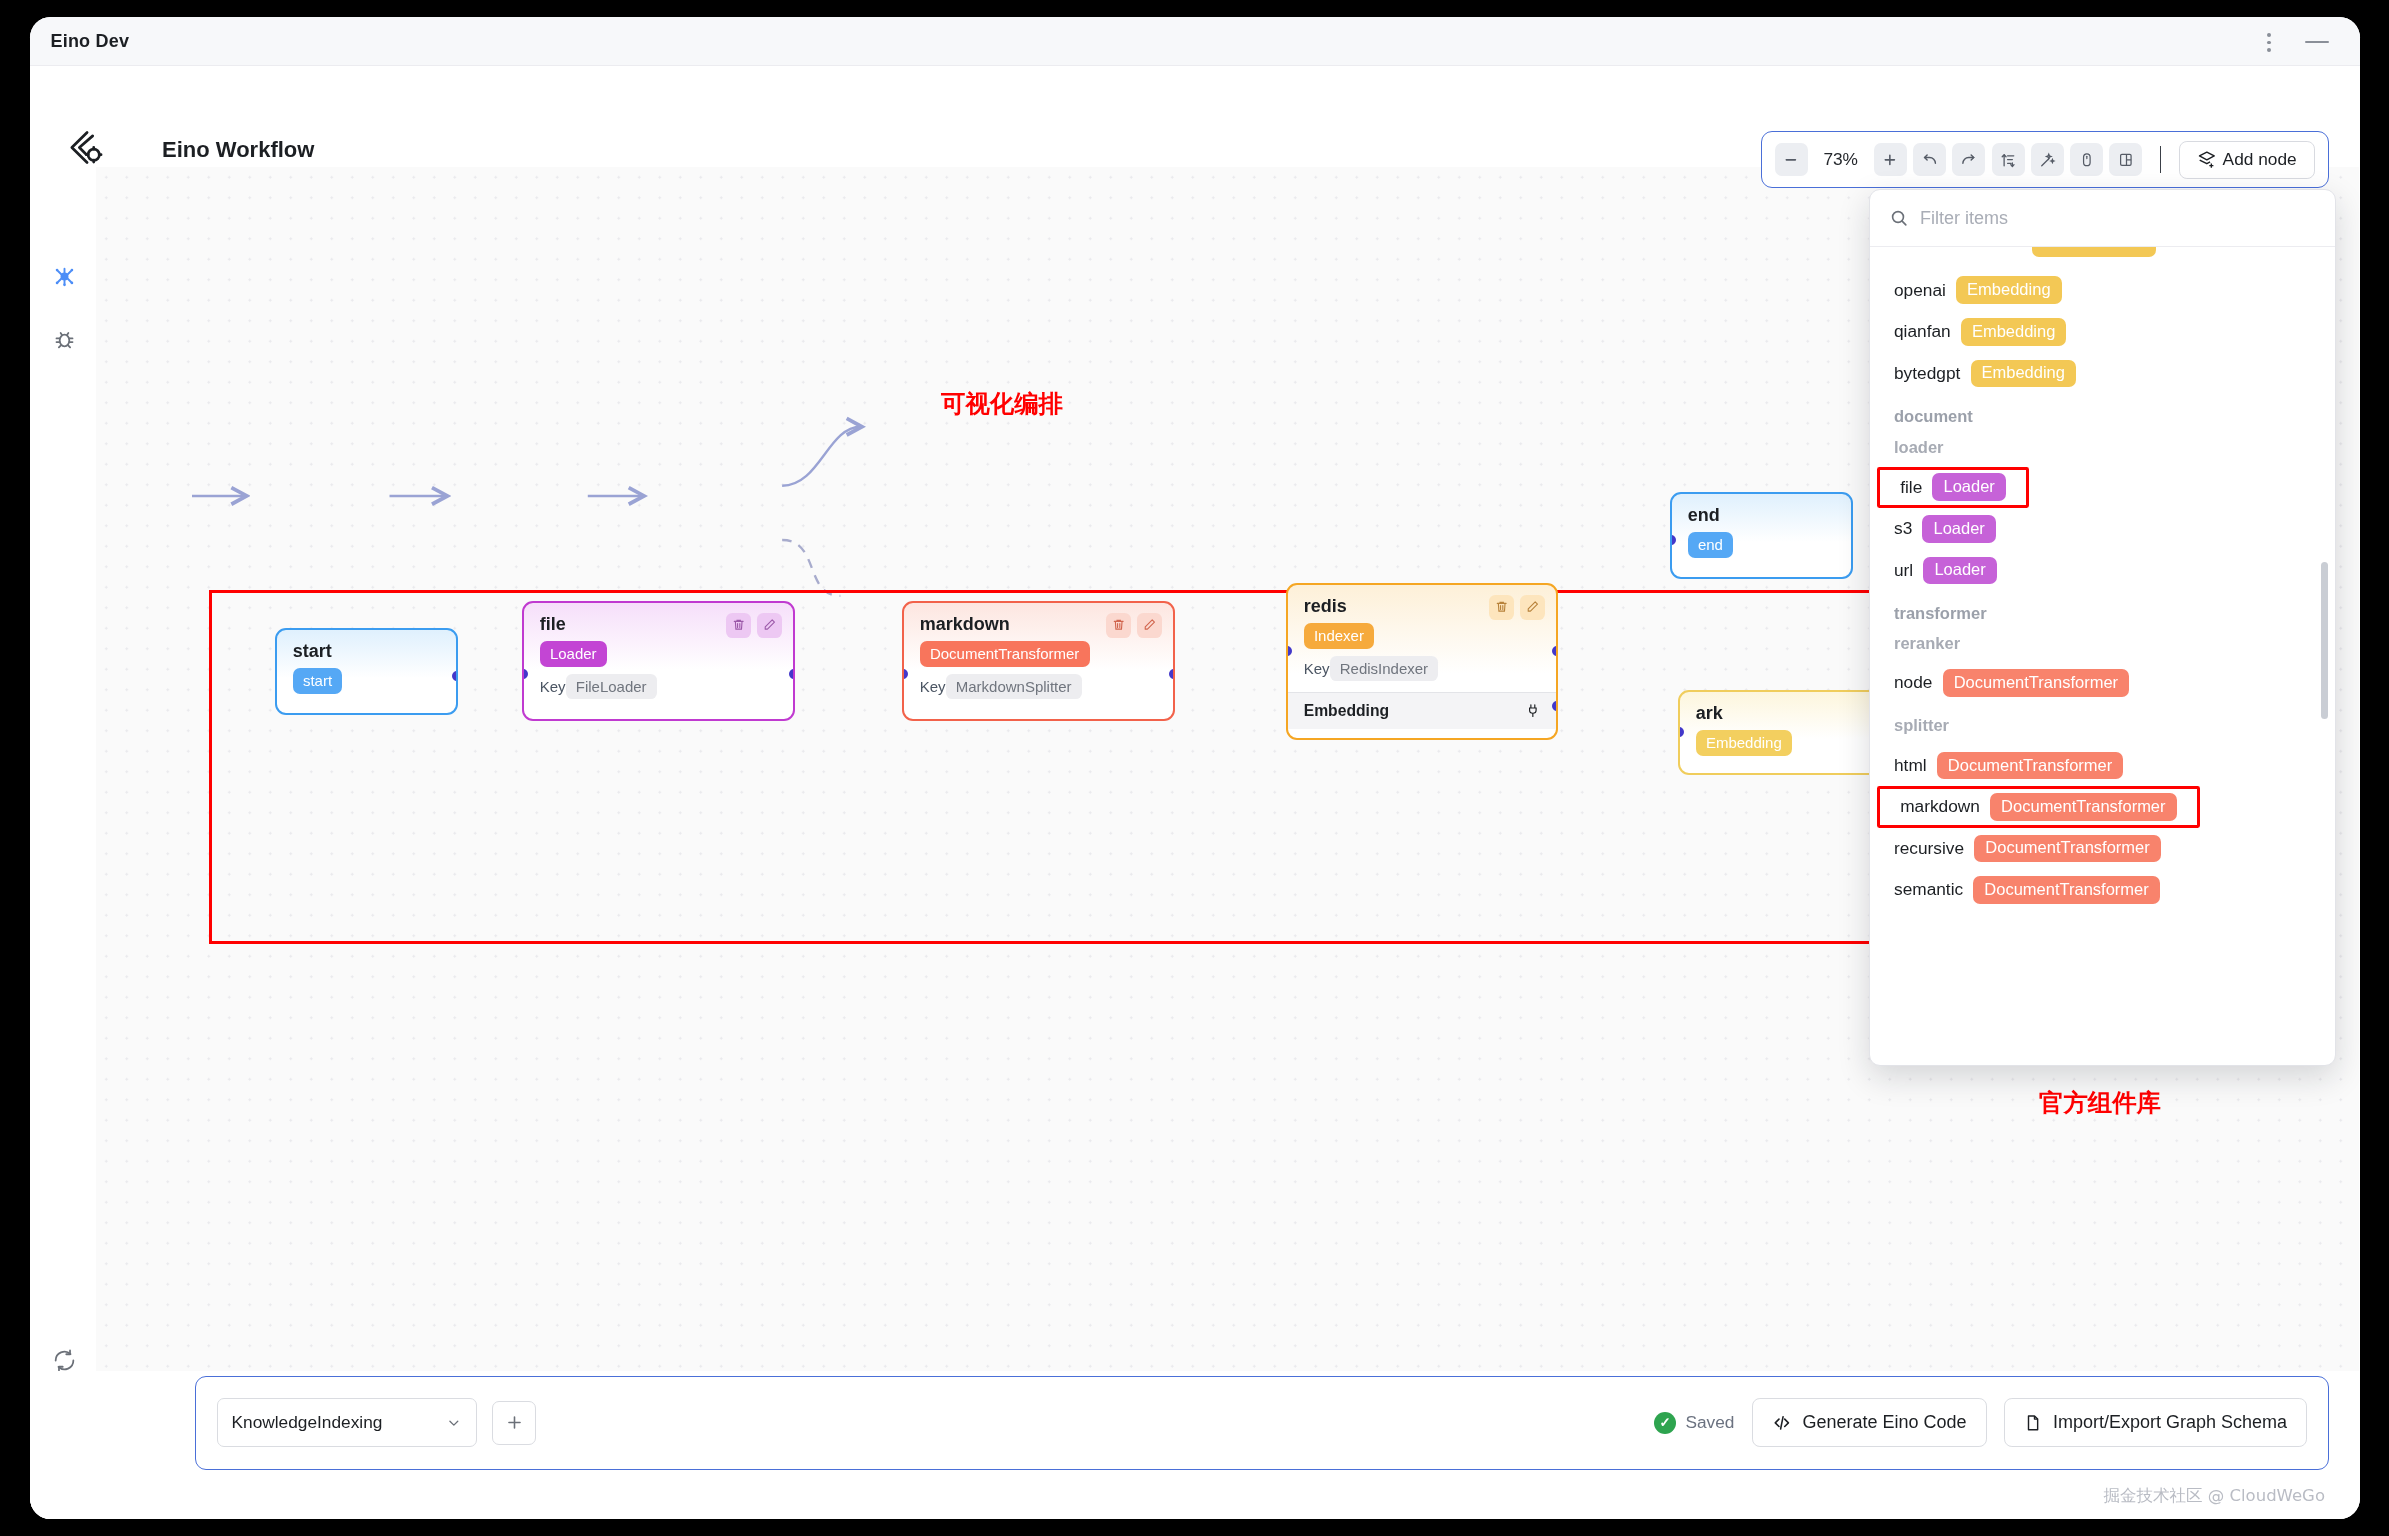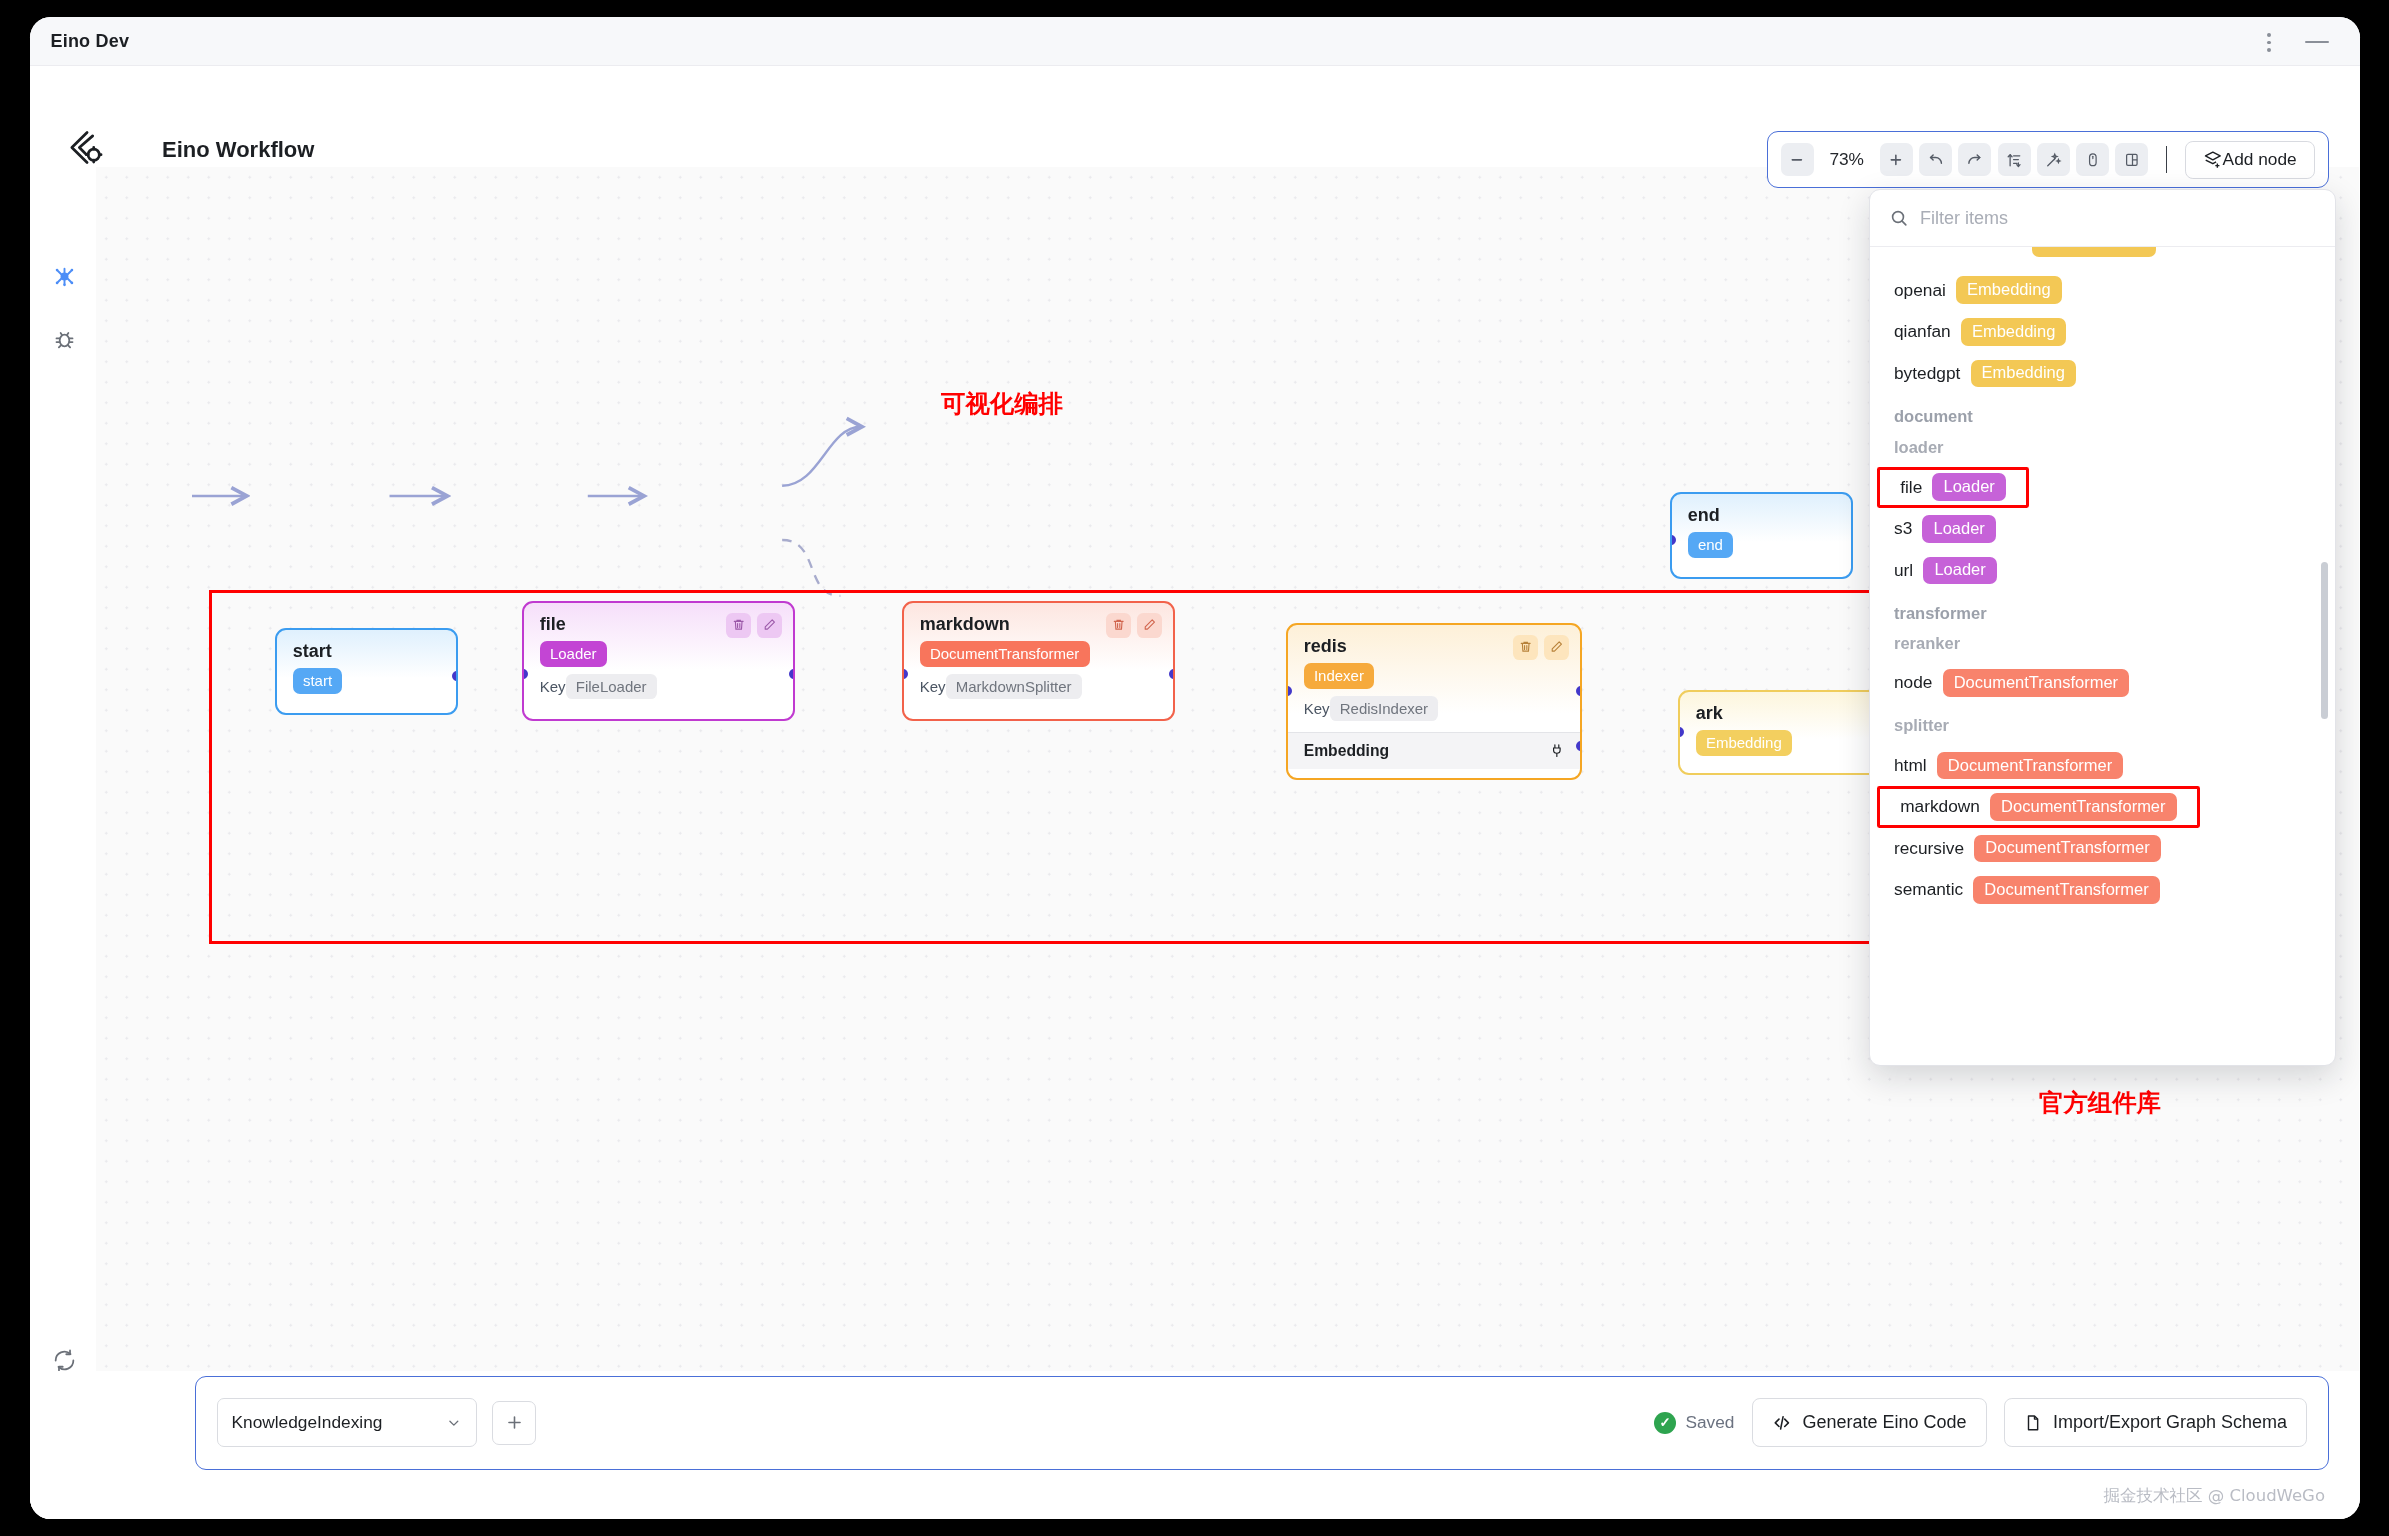--- a/index.html
+++ b/index.html
@@ -196,21 +196,21 @@
   }
   .tb-btn {
     width: 33px; height: 33px; border-radius: 7px;
     background: #eceef2;
     display: flex; align-items: center; justify-content: center;
     cursor: pointer; color: #555b66;
   }
   .tb-zoom { font-size: 17.3px; color: #24272c; padding: 0 9.4px; cursor: pointer; }
   .tb-sep { width: 1.6px; height: 27px; background: #3a3f47; margin: 0 11px; }
   .tb-add {
-    display: flex; align-items: center; gap: 0;
+    display: flex; align-items: center; gap: 6px;
     height: 38px; padding: 0 17.3px;
     border: 1.2px solid #d8dae0; border-radius: 7.9px;
     background: #fff; font-size: 17.3px; color: #1c1f23;
     cursor: pointer;
   }
 
   
   .panel {
     position: absolute; right: 23.6px; top: 172px;
     width: 467px; height: 877px;
@@ -456,21 +456,21 @@
         <span>
           <svg width="13.4" height="13.4" viewBox="0 0 24 24" fill="none" stroke="#d1654e" stroke-width="2" stroke-linecap="round" stroke-linejoin="round">
               <path d="M16.5 3.5 20.5 7.5 8 20H4v-4z"></path>
             </svg>
         </span>
       </div>
       <div class="port" style="left:-6.3px; top:66px;"></div>
       <div class="port" style="right:-6.3px; top:66px;"></div>
     </div>
 
-    <div class="node n-redis" style="left:1190px; top:416px; width:296px; height:157px;margin-top:40px;">
+    <div class="node n-redis" style="left:1190px; top:416px; width:272px; height:157px;">
       <div class="title">redis</div>
       <div class="badge">Indexer</div>
       <div class="kv">
         <span>Key</span>
         <span class="val">RedisIndexer</span>
       </div>
       <div class="slot">
         <span>Embedding</span>
         <span>
           <svg width="15.7" height="17.3" viewBox="0 0 24 24" fill="none" stroke="#1c1f23" stroke-width="1.8" stroke-linecap="round">

